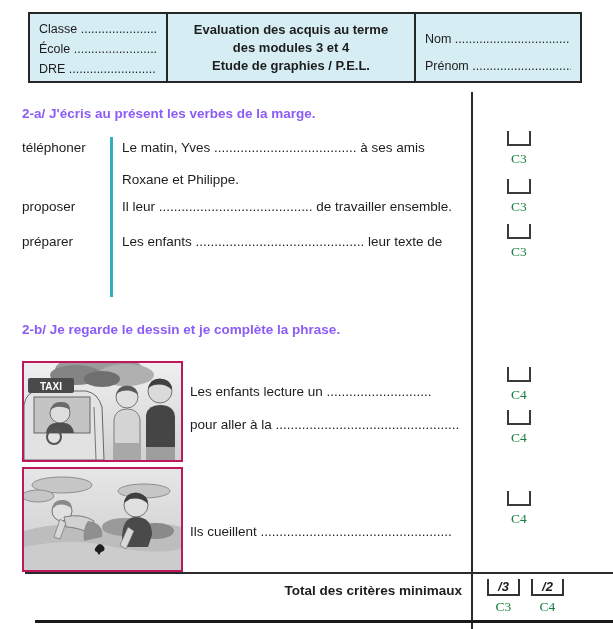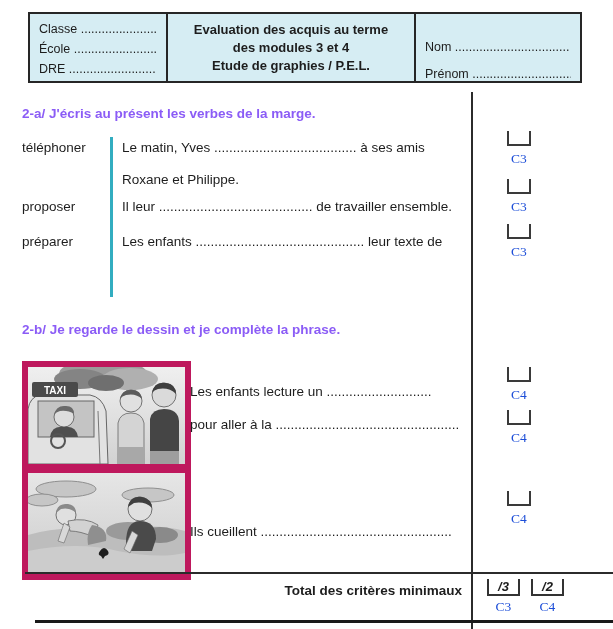--- a/index.html
+++ b/index.html
@@ -5,39 +5,39 @@
   html,body{margin:0;padding:0;background:#fff;}
   .page{
     position:relative;width:613px;height:629px;background:#ffffff;
     font-family:"Liberation Sans",sans-serif;color:#1d1d1d;overflow:hidden;
   }
   
   .doc-header{position:absolute;left:28px;top:12px;width:556px;height:71px;display:flex;}
   .hcell{background:#d6edf3;border:2px solid #262626;box-sizing:border-box;}
   .hcell-left{width:140px;padding:5px 9px;}
   .hcell-center{width:250px;margin-left:-2px;padding-top:7px;text-align:center;}
-  .hcell-right{width:168px;margin-left:-2px;padding:20px 9px;}
+  .hcell-right{width:168px;margin-left:-2px;padding:12px 9px;}
   .hline{font-size:12.5px;line-height:20px;white-space:nowrap;overflow:hidden;}
   .hline-sp{line-height:27px;}
   .htitle{font-size:13px;font-weight:bold;line-height:18px;}
   
   .vsep{position:absolute;left:471px;top:92px;width:2px;height:537px;background:#2b2b2b;}
   
   .sec-title{position:absolute;left:22px;font-size:13.5px;font-weight:bold;color:#8b5cf6;white-space:nowrap;}
   
   .verb{position:absolute;left:22px;font-size:13.5px;white-space:nowrap;}
   .teal-bar{position:absolute;left:110px;top:137px;width:3px;height:160px;background:#32adc0;}
   .sent{position:absolute;left:122px;width:345px;font-size:13.5px;white-space:nowrap;overflow:hidden;}
   .sent-b{left:190px;width:272px;}
   
   .crit{position:absolute;left:498px;width:42px;text-align:center;}
   .crit-box{width:20px;height:13px;margin:0 auto;border:2px solid #3a3a3a;border-top:none;}
-  .crit-label{margin-top:5px;font-family:"Liberation Serif",serif;font-size:13.5px;color:#1d4ed8;}
-  
-  .illus{position:absolute;left:22px;width:157px;border:6px solid #be185d;box-sizing:content-box;}
+  .crit-label{margin-top:5px;font-family:"Liberation Serif",serif;font-size:13.5px;color:#15803d;}
+  
+  .illus{position:absolute;left:22px;width:157px;border:2px solid #be185d;box-sizing:content-box;}
   .illus svg{display:block;}
   
   .total-rule{position:absolute;left:25px;top:572px;width:588px;height:2px;background:#2b2b2b;}
   .total-label{position:absolute;left:210px;top:583px;width:252px;text-align:right;font-size:13.5px;font-weight:bold;white-space:nowrap;}
   .scores{position:absolute;left:487px;top:579px;display:flex;gap:11px;}
   .score{text-align:center;}
   .score-box{
     width:29px;height:15px;border:2px solid #333;border-top:none;
     font-size:13px;font-weight:bold;font-style:italic;line-height:15px;text-align:center;
   }

